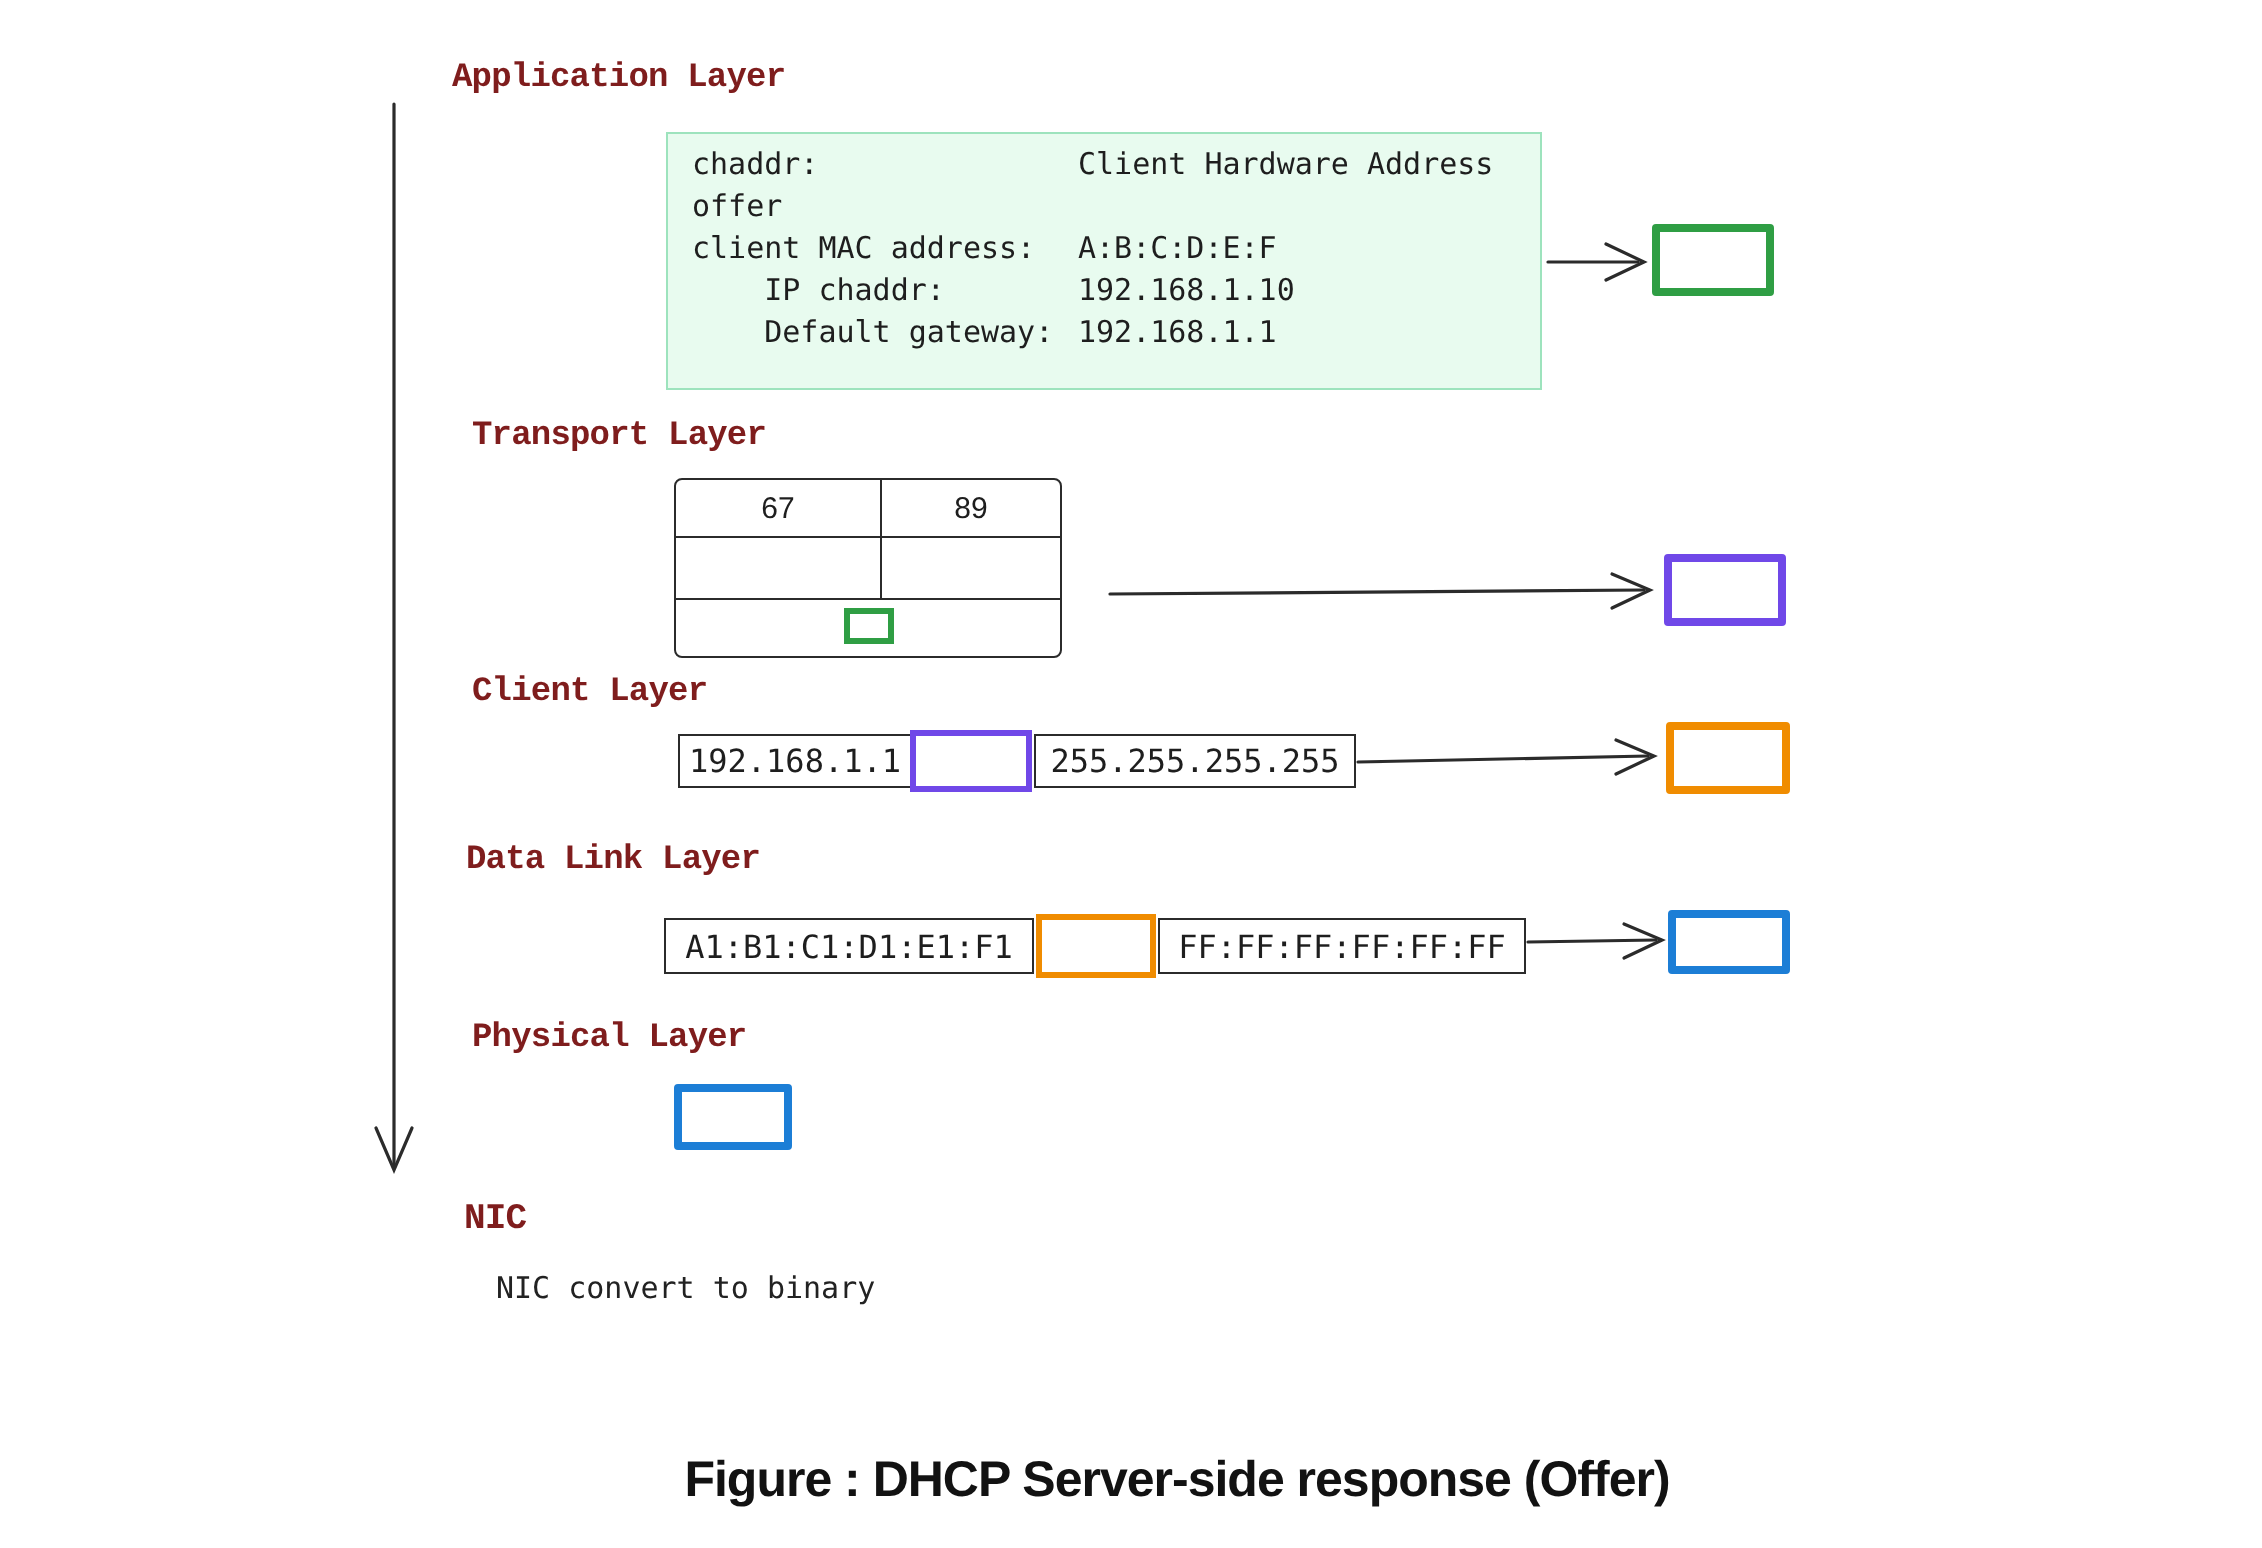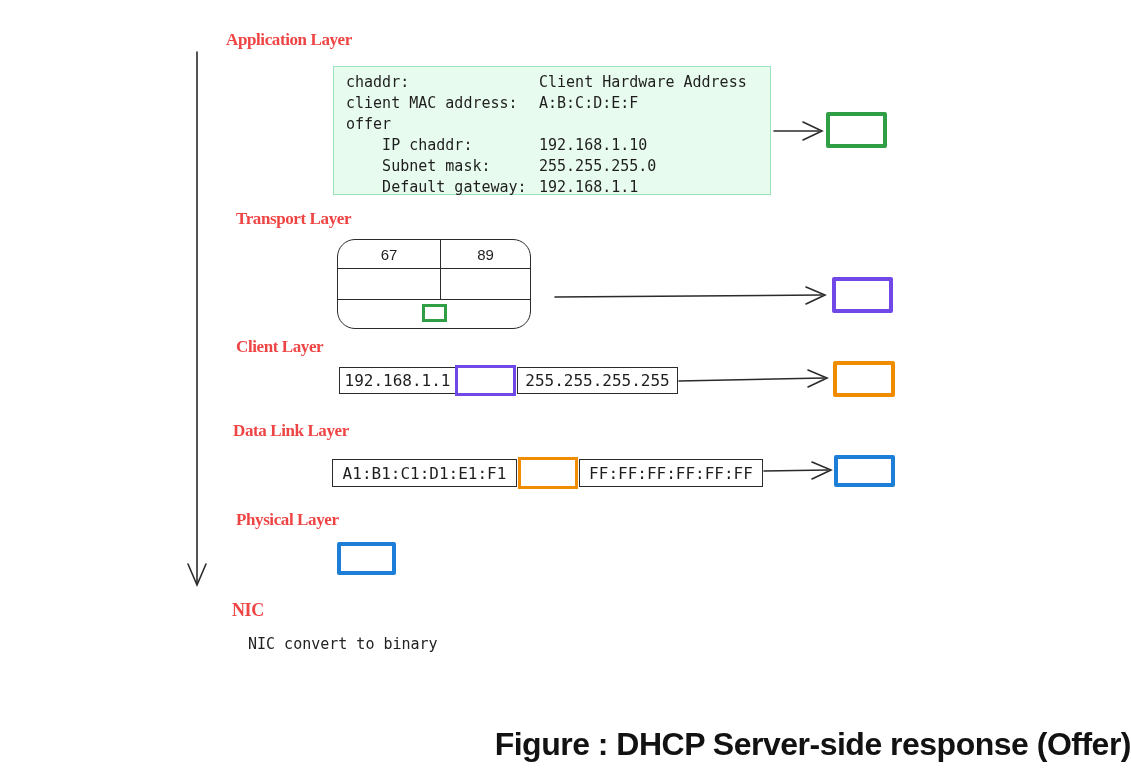--- a/index.html
+++ b/index.html
@@ -1,22 +1,22 @@
 <!DOCTYPE html>
 <html><head>
 <meta charset="utf-8">
 <style>
   html,body{margin:0;padding:0;background:#ffffff;}
   .canvas{
     position:relative;width:1131px;height:774px;background:#ffffff;overflow:hidden;
     font-family:"Liberation Sans",sans-serif;color:#1e1e1e;
   }
   .layer-label{
-    position:absolute;font-family:Liberation Serif, serif;font-weight:700;
-    font-size:17px;letter-spacing:-0.4px;color:#ef4444;white-space:nowrap;text-align:center;
+    position:absolute;font-family:Liberation Mono, monospace;font-weight:700;
+    font-size:17px;letter-spacing:-0.4px;color:#7f1d1d;white-space:nowrap;text-align:center;
   }
   .mono{font-family:"DejaVu Sans Mono","Liberation Mono",monospace;}
   
   .app-box{
     position:absolute;left:333px;top:66px;width:438px;height:129px;
     background:#e8fbef;border:1.5px solid #9de3bd;box-sizing:border-box;
     padding:5px 0 0 12px;
   }
   .app-row{display:flex;line-height:21px;font-size:15px;color:#1e1e1e;}
   .app-label-col{width:193px;white-space:pre;}
@@ -24,21 +24,21 @@
   
   .outline-rect{position:absolute;background:#ffffff;box-sizing:border-box;border-radius:2px;}
   .green-rect-main{left:826px;top:112px;width:61px;height:36px;border:4px solid #2f9e44;}
   .purple-rect-main{left:832px;top:277px;width:61px;height:36px;border:4px solid #7048e8;}
   .orange-rect-main{left:833px;top:361px;width:62px;height:36px;border:4px solid #f08c00;}
   .blue-rect-main{left:834px;top:455px;width:61px;height:32px;border:4px solid #1c7ed6;}
   .blue-rect-phys{left:337px;top:542px;width:59px;height:33px;border:4px solid #1c7ed6;}
   
   .t-table{
     position:absolute;left:337px;top:239px;width:194px;height:90px;box-sizing:border-box;
-    border:1.6px solid #2b2b2b;border-radius:18px;overflow:hidden;background:#fff;
+    border:1.6px solid #2b2b2b;border-radius:4px;overflow:hidden;background:#fff;
   }
   .t-row1{display:flex;height:29px;border-bottom:1.6px solid #2b2b2b;box-sizing:border-box;}
   .t-row2{display:flex;height:31px;border-bottom:1.6px solid #2b2b2b;box-sizing:border-box;}
   .t-row3{display:flex;height:26px;align-items:center;justify-content:center;}
   .t-cell-l{width:103px;border-right:1.6px solid #2b2b2b;box-sizing:border-box;
     display:flex;align-items:center;justify-content:center;font-size:15px;}
   .t-cell-r{flex:1;display:flex;align-items:center;justify-content:center;font-size:15px;}
   .t-mini-green{width:25px;height:18px;box-sizing:border-box;border:3px solid #2f9e44;background:#fff;}
   
   .thinbox{
@@ -49,22 +49,22 @@
   .ip1{left:339px;top:367px;width:117px;height:27px;}
   .ip-mini-purple{left:455px;top:365px;width:61px;height:31px;border:3px solid #7048e8;position:absolute;box-sizing:border-box;background:#fff;}
   .ip2{left:517px;top:367px;width:161px;height:27px;}
   .mac1{left:332px;top:459px;width:185px;height:28px;}
   .mac-mini-orange{left:518px;top:457px;width:60px;height:32px;border:3px solid #f08c00;position:absolute;box-sizing:border-box;background:#fff;}
   .mac2{left:579px;top:459px;width:184px;height:28px;}
   
   .nic-note{position:absolute;left:248px;top:633px;font-size:15px;line-height:23px;color:#222;}
   
   .caption{
-    position:absolute;left:0;top:726px;width:1131px;text-align:right;text-indent:46px;
-    font-weight:700;font-size:32px;letter-spacing:-0.5px;color:#121212;white-space:nowrap;
+    position:absolute;left:0;top:726px;width:1131px;text-align:center;text-indent:46px;
+    font-weight:700;font-size:25px;letter-spacing:-0.5px;color:#121212;white-space:nowrap;
   }
   svg.arrows{position:absolute;left:0;top:0;pointer-events:none;}
 </style>
 </head>
 <body>
 
 <div class="canvas">
 
   <svg class="arrows" width="1131" height="774" viewBox="0 0 1131 774">
     <g stroke="#2b2b2b" stroke-width="1.6" fill="none" stroke-linecap="round">
@@ -87,34 +87,30 @@
   </svg>
 
   <div class="layer-label" style="left:226px;top:30px">Application Layer</div>
 
   <div class="app-box mono">
     <div class="app-row">
       <span class="app-label-col">chaddr:</span>
       <span class="app-value-col">Client Hardware Address</span>
     </div>
     <div class="app-row">
+      <span class="app-label-col">offer</span>
+      <span class="app-value-col"></span>
+    </div>
+    <div class="app-row">
       <span class="app-label-col">client MAC address:</span>
       <span class="app-value-col">A:B:C:D:E:F</span>
     </div>
     <div class="app-row">
-      <span class="app-label-col">offer</span>
-      <span class="app-value-col"></span>
-    </div>
-    <div class="app-row">
       <span class="app-label-col">    IP chaddr:</span>
       <span class="app-value-col">192.168.1.10</span>
-    </div>
-    <div class="app-row">
-      <span class="app-label-col">    Subnet mask:</span>
-      <span class="app-value-col">255.255.255.0</span>
     </div>
     <div class="app-row">
       <span class="app-label-col">    Default gateway:</span>
       <span class="app-value-col">192.168.1.1</span>
     </div>
   </div>
 
   <div class="outline-rect green-rect-main"></div>
 
   <div class="layer-label" style="left:236px;top:209px">Transport Layer</div>

